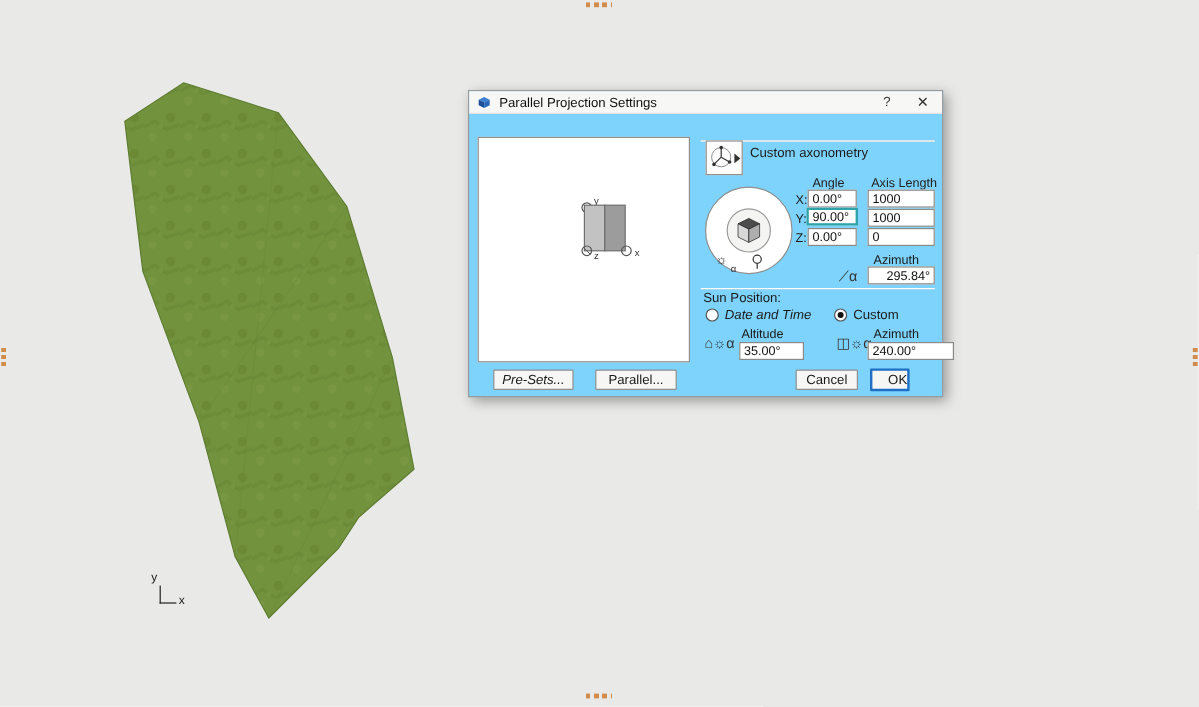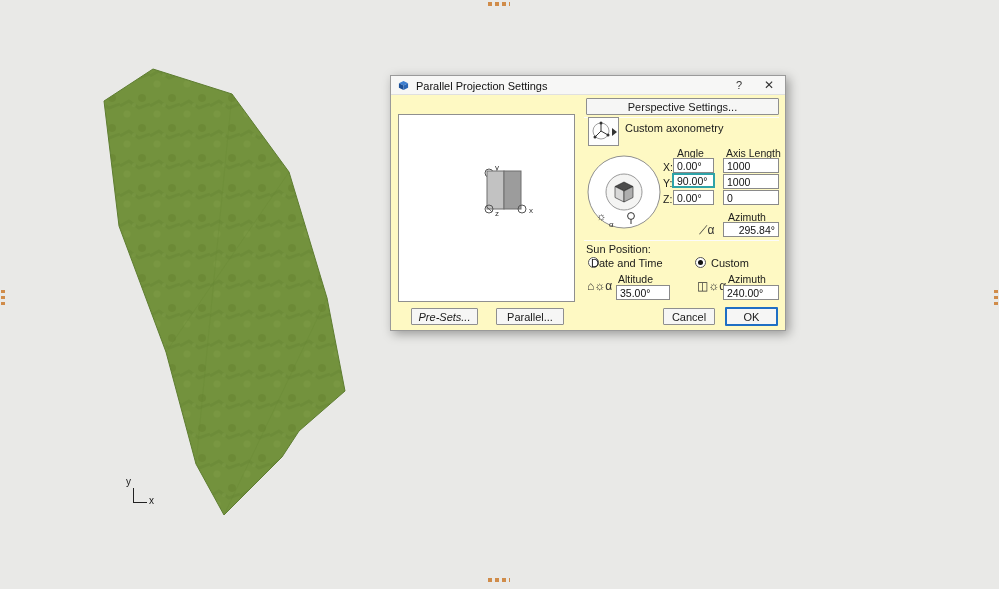--- a/index.html
+++ b/index.html
@@ -19,21 +19,21 @@
 
   
   .axis-ind { position:absolute; left:126px; top:478px; width:30px; height:30px; font-size:10px; }
   .axis-ind .elbow { position:absolute; left:7px; top:10px; width:14px; height:15px;
     border-left:1.5px solid #222; border-bottom:1.5px solid #222; }
   .axis-ind .ylab { position:absolute; left:0; top:-2px; }
   .axis-ind .xlab { position:absolute; left:23px; top:17px; }
 
   
   .dialog { position:absolute; left:390px; top:75px; width:396px; height:256px;
-    background:#fef9c3; border:1px solid #9a9a9a;
+    background:#7dd3fc; border:1px solid #9a9a9a;
     box-shadow:3px 3px 10px rgba(0,0,0,.35); }
   .titlebar { position:absolute; left:0; top:0; width:100%; height:19px;
     background:#f7f7f6; border-bottom:1px solid #e0e0e0; }
   .titlebar .app-icon { position:absolute; left:7px; top:4px; width:11px; height:11px; }
   .titlebar .dlg-title { position:absolute; left:25px; top:4px; font-size:11px; color:#111; }
   .titlebar .tb-btn { position:absolute; top:2px; width:16px; height:15px; text-align:center;
     line-height:15px; font-size:11px; color:#333; cursor:default; }
   .titlebar .help { right:38px; }
   .titlebar .close { right:8px; font-size:12px; }
 
@@ -74,21 +74,21 @@
   .radio { position:absolute; width:11px; height:11px; border:1px solid #555; border-radius:50%;
     background:#fff; }
   .radio.checked::after { content:""; position:absolute; left:2px; top:2px; width:5px; height:5px;
     border-radius:50%; background:#111; }
   .radio-label { position:absolute; font-size:11px; }
 
   .footer-btn { height:17px; }
   .presets { left:20px; top:232px; width:67px;font-style:italic; }
   .sunlight { left:105px; top:232px; width:68px; }
   .cancel { left:272px; top:232px; width:52px; }
-  .ok { left:334px; top:231px; width:53px; height:19px; }
+  .ok { left:334px; top:231px; width:33px; height:19px;text-align:right; }
 
   svg text { font-family:"Liberation Sans",sans-serif; }
 </style>
 </head>
 <body>
 
 <div class="screen">
 
   <svg class="terrain-svg" viewBox="0 0 999 589">
     <defs>
@@ -121,21 +121,20 @@
       <svg class="app-icon" viewBox="0 0 12 12">
         <polygon points="6,1 11,3.5 6,6 1,3.5" fill="#3d7fd0"></polygon>
         <polygon points="1,3.5 6,6 6,11 1,8.5" fill="#1c4f96"></polygon>
         <polygon points="11,3.5 6,6 6,11 11,8.5" fill="#2a66b5"></polygon>
       </svg>
       <span class="dlg-title">Parallel Projection Settings</span>
       <span class="tb-btn help">?</span>
       <span class="tb-btn close">✕</span>
     </div>
 
-    <button class="btn persp-btn">Perspective Settings...</button>
     <div class="sep top-right"></div>
 
     <div class="preview">
       <svg width="175" height="186" viewBox="0 0 175 186">
         <circle cx="90" cy="58" r="4" fill="none" stroke="#555" stroke-width="1"></circle>
         <text x="96" y="55" font-size="8" fill="#333">y</text>
         <rect x="88" y="56" width="17" height="38" fill="#c2c2c2" stroke="#6e6e6e" stroke-width="1"></rect>
         <rect x="105" y="56" width="17" height="38" fill="#9c9c9c" stroke="#6e6e6e" stroke-width="1"></rect>
         <circle cx="90" cy="94" r="4" fill="none" stroke="#555" stroke-width="1"></circle>
         <line x1="87" y1="91" x2="93" y2="97" stroke="#555" stroke-width="0.8"></line>
@@ -188,31 +187,31 @@
 
     <span class="sun-row-label" style="left:337px; top:135px;">Azimuth</span>
     <span class="az-icon" style="left:308px; top:147px; font-size:12px;">⟋α</span>
     <input class="field" style="left: 332px; top: 146px; width: 56px; text-align: right;" readonly="" value="295.84°">
 
     <div class="sep sun"></div>
 
     <span class="sun-section-label">Sun Position:</span>
 
     <span class="radio" style="left:197px; top:181px;"></span>
-    <span class="radio-label" style="left:200px; top:181px;">Date and Time</span>
+    <span class="radio-label" style="left:213px; top:181px;font-style:italic;">Date and Time</span>
 
     <span class="radio checked" style="left:304px; top:181px;"></span>
     <span class="radio-label" style="left:320px; top:181px;">Custom</span>
 
     <span class="az-icon" style="left:196px; top:203px; font-size:12px;">⌂☼α</span>
     <span class="sun-row-label" style="left:227px; top:197px;">Altitude</span>
     <input class="field" style="left: 225px; top: 209px; width: 54px;" readonly="" value="35.00°">
 
     <span class="az-icon" style="left:306px; top:203px; font-size:12px;">◫☼α</span>
     <span class="sun-row-label" style="left:337px; top:197px;">Azimuth</span>
-    <input class="field" style="left: 332px; top: 209px; width: 56px;" readonly="" value="240.00°">
+    <input class="field" style="left: 332px; top: 209px; width: 72px;" readonly="" value="240.00°">
 
     <button class="btn footer-btn presets">Pre-Sets...</button>
     <button class="btn footer-btn sunlight">Parallel...</button>
     <button class="btn footer-btn cancel">Cancel</button>
     <button class="btn default ok">OK</button>
   </div>
 </div>
 
 </body></html>

